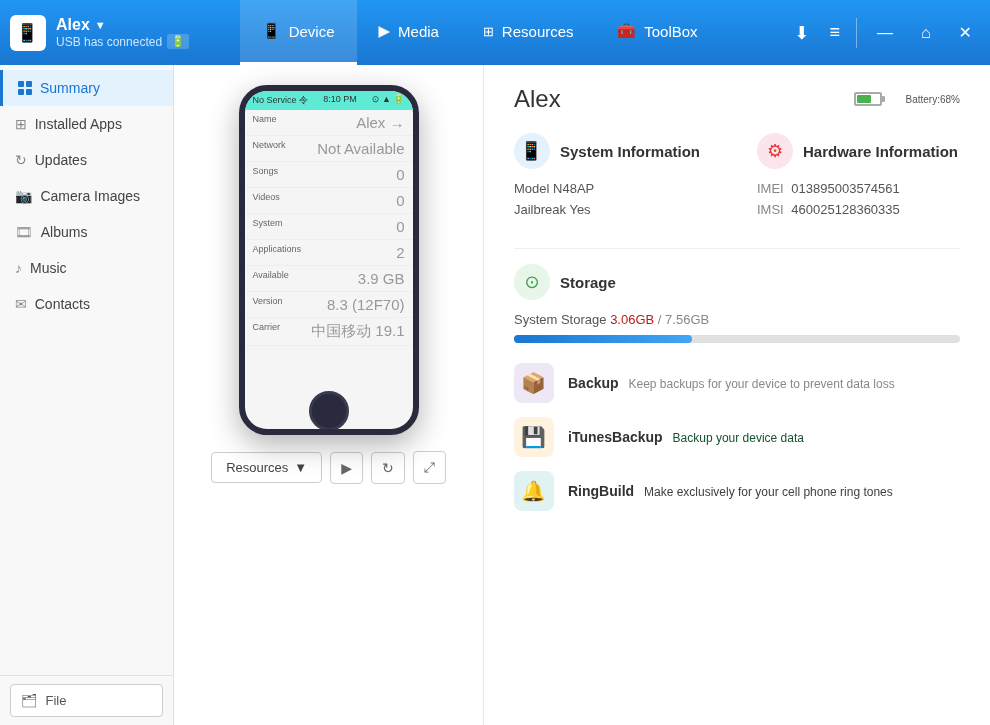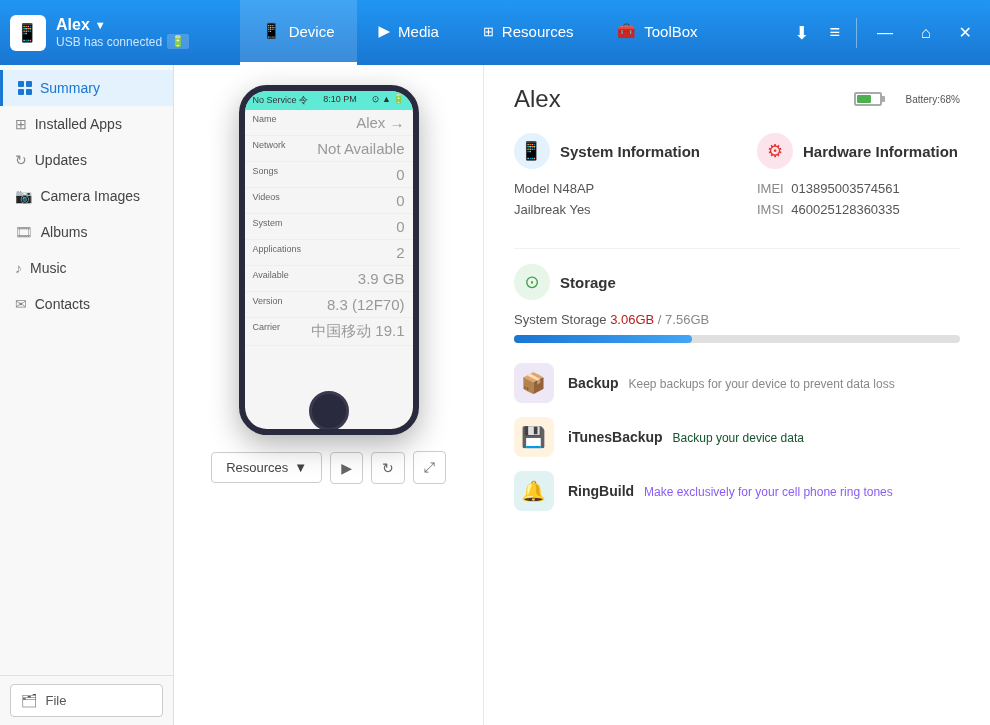--- a/index.html
+++ b/index.html
@@ -550,21 +550,21 @@
                 <span style="font-weight:normal;color:#14532d;font-size:12px;margin-left:6px;">Backup your device data</span>
               </div>
             </div>
           </div>
 
           <div class="action-item">
             <div class="action-item-icon teal">🔔</div>
             <div class="action-item-text">
               <div class="action-item-name">
                 <span>RingBuild</span>
-                <span style="font-weight:normal;color:#8b5cf6;font-size:12px;margin-left:6px;">Make exclusively for your cell phone ring tones</span>
+                <span style="font-weight:normal;color:#404040;font-size:12px;margin-left:6px;">Make exclusively for your cell phone ring tones</span>
               </div>
             </div>
           </div>
         </div>
       </div>
     </div>
 
   </div>
 </div>
 

